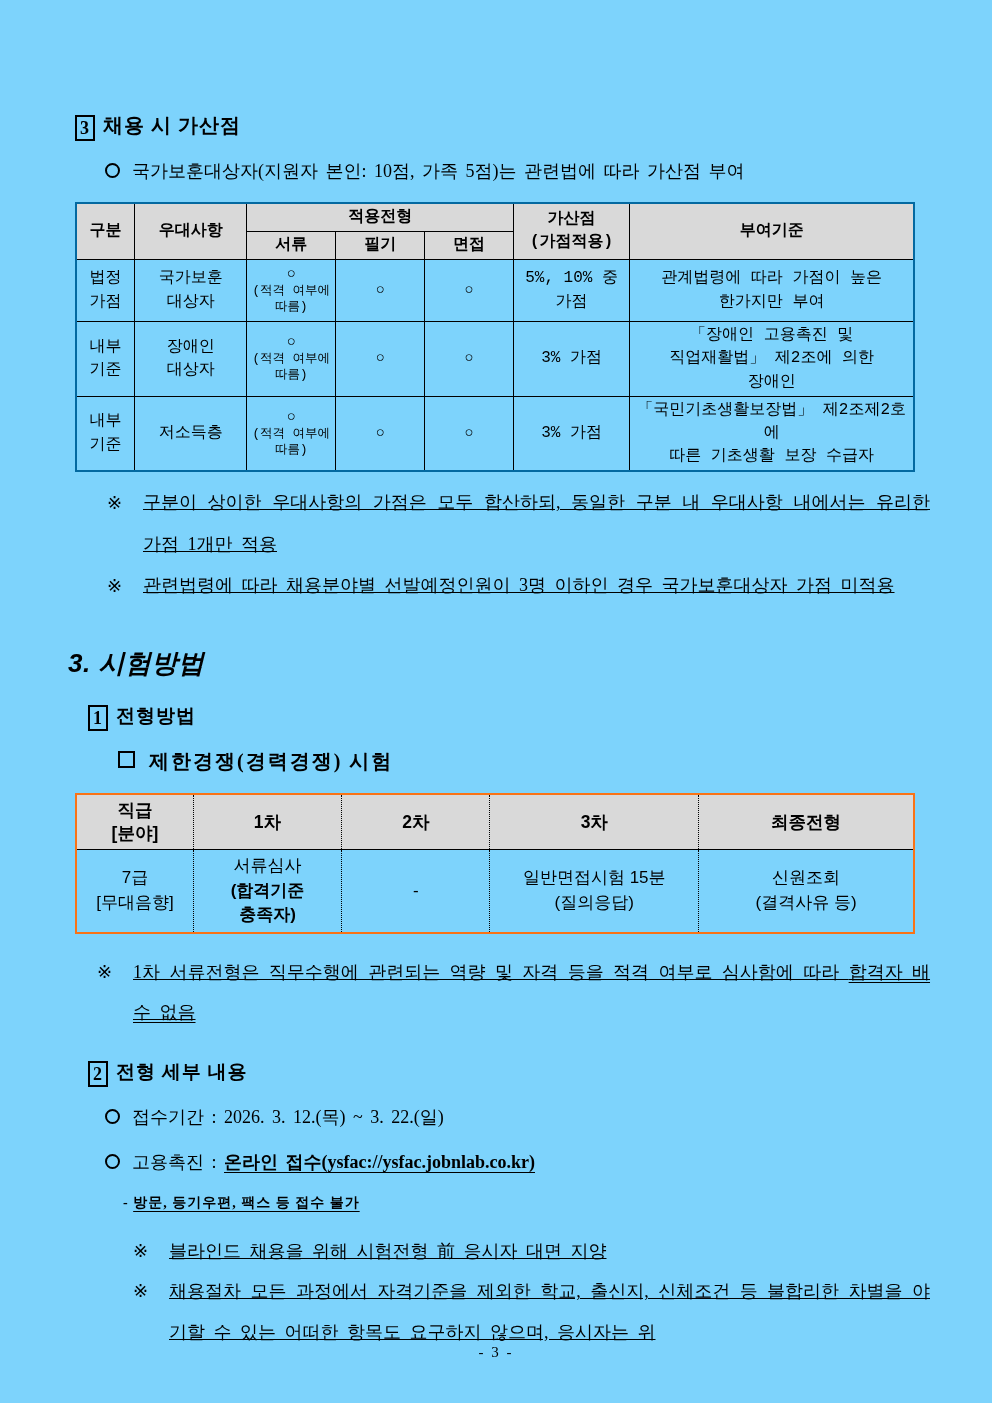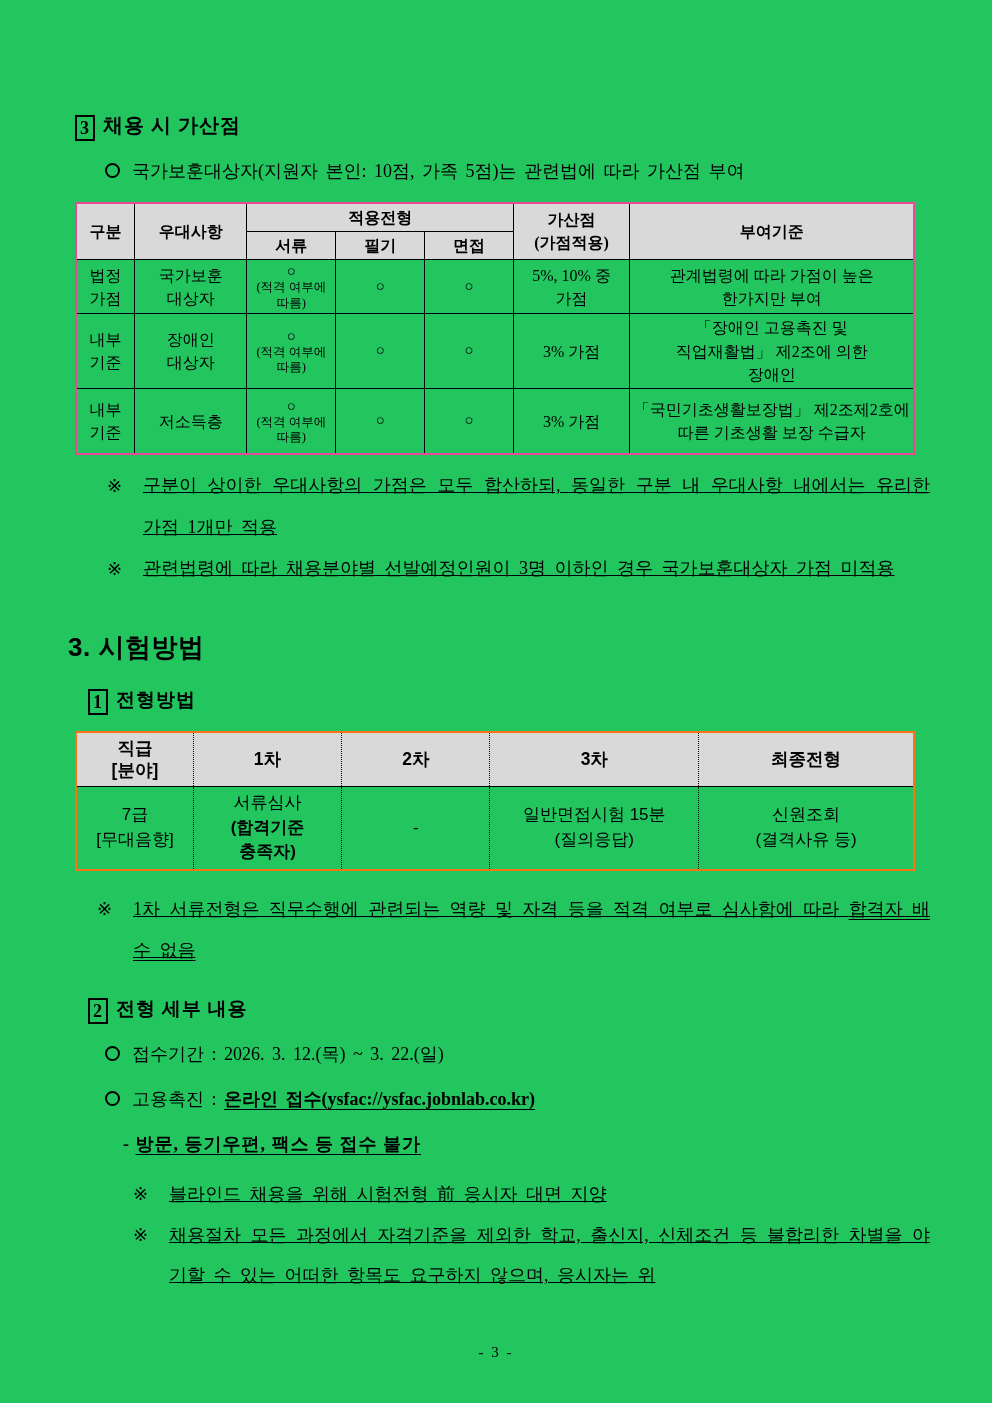--- a/index.html
+++ b/index.html
@@ -2,21 +2,21 @@
 <html lang="ko"><head>
 <meta charset="utf-8">
 <style>
   * { margin: 0; padding: 0; box-sizing: border-box; }
   html, body { background: #777; }
   .page {
     position: relative;
     width: 992px;
     height: 1403px;
     margin: 0 auto;
-    background: #22c55e;
+    background: #7dd3fc;
     color: #000;
     font-family: "Liberation Serif", "DejaVu Serif", serif;
     padding: 112px 62px 0 75px;
     overflow: hidden;
   }
 
   
   .boxed-num {
     display: inline-block;
     border: 2px solid #000;
@@ -36,20 +36,21 @@
     font-weight: bold;
     letter-spacing: 1px;
     margin-bottom: 16px;
   }
   .h-main {
     font-family: "Liberation Sans", "DejaVu Sans", sans-serif;
     font-size: 26px;
     font-weight: bold;
     letter-spacing: 0.5px;
     margin: 40px 0 22px -7px;
+    font-style: italic;
   }
   .h-sub2 { font-size: 19px; font-weight: bold; letter-spacing: 1px; margin: 0 0 16px 13px; }
   .h-sub3 { font-size: 19px; font-weight: bold; letter-spacing: 1px; margin: 0 0 14px 26px; }
 
   
   .bullet-line {
     display: flex;
     margin: 0 0 16px 30px;
     font-size: 18px;
     line-height: 1.6;
@@ -84,31 +85,31 @@
     line-height: 2.3;
     word-spacing: 4px;
     margin-left: 32px;
   }
   .note .marker { flex: 0 0 36px; font-family: "DejaVu Sans", sans-serif; }
   .note .ntext { flex: 1 1 auto; text-align: justify; text-decoration: underline; }
   .note.tight { line-height: 2.25; }
   .note.inner { margin-left: 58px; }
   .dash-line {
     margin: 0 0 16px 48px;
-    font-size: 18px;
+    font-size: 14px;
     font-weight: bold;
     letter-spacing: 1px;
     line-height: 1.6;
   }
   .u { text-decoration: underline; text-underline-offset: 4px; }
   .b { font-weight: bold; }
 
   
   table { border-collapse: collapse; width: 840px; table-layout: fixed; }
-  .t1 { border: 2px solid #ec4899; margin-bottom: 10px; font-family: Liberation Serif, serif; }
+  .t1 { border: 2px solid #0369a1; margin-bottom: 10px; font-family: Liberation Mono, monospace; }
   .t1 th, .t1 td {
     border: 1px solid #000;
     text-align: center;
     vertical-align: middle;
     font-size: 16px;
     padding: 2px 2px;
     line-height: 1.45;
     white-space: pre-line;
   }
   .t1 th { background: #d9d9d9; font-weight: bold; }
@@ -172,21 +173,21 @@
         <th colspan="3" style="height:26px">적용전형</th>
         <th rowspan="2">가산점
 (가점적용)</th>
         <th rowspan="2">부여기준</th>
       </tr>
       <tr>
         <th style="height:26px">서류</th>
         <th>필기</th>
         <th>면접</th>
       </tr>
-      <tr style="height:54px">
+      <tr style="height:62px">
         <td>법정
 가점</td>
         <td>국가보훈
 대상자</td>
         <td><span class="circ">○</span><span class="small-note">(적격 여부에
 따름)</span></td>
         <td class="circ-only">○</td>
         <td class="circ-only">○</td>
         <td>5%, 10% 중
 가점</td>
@@ -230,20 +231,24 @@
       <span class="marker">※</span>
       <div class="ntext">관련법령에 따라 채용분야별 선발예정인원이 3명 이하인 경우 국가보훈대상자 가점 미적용</div>
     </div>
   </section>
 
   <section>
     <h1 class="h-main">3. 시험방법</h1>
 
     <h3 class="h-sub2"><span class="boxed-num">1</span><span>전형방법</span></h3>
 
+    <div class="checkbox-line">
+      <span class="checkbox-square"></span>
+      <span>제한경쟁(경력경쟁) 시험</span>
+    </div>
 
     <table class="t2">
       <colgroup>
         <col style="width:14%">
           <col style="width:17.7%">
           <col style="width:17.7%">
         <col style="width:24.9%">
           <col style="width:25.7%">
       </colgroup>
       <tbody>

